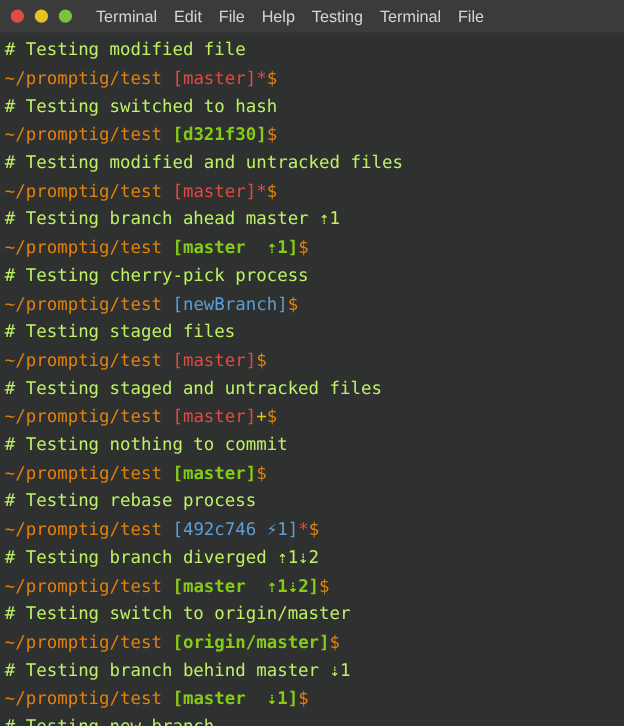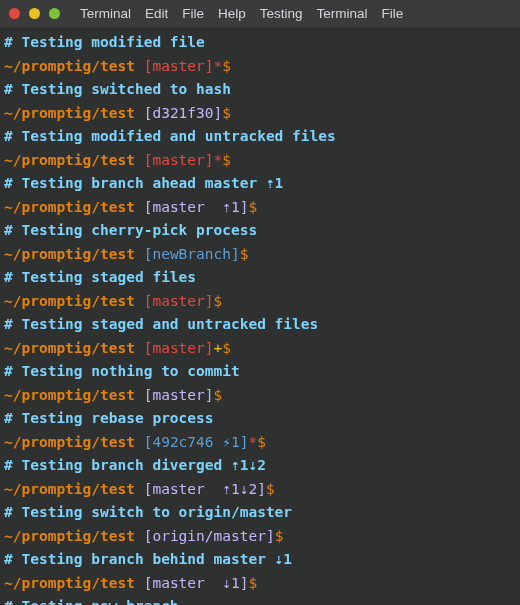--- a/index.html
+++ b/index.html
@@ -70,25 +70,25 @@
     font-size: 14.5px;
     line-height: 23.5px;
     letter-spacing: 0px;
     white-space: pre;
   }
   .line {
     height: 23.5px;
     white-space: pre;
     padding-left: 2px;
   }
-  .comment { color: #7dd3fc; font-weight: bold; }
-  .path    { color: #e2820c; font-weight: bold; }
+  .comment { color: #bef264; }
+  .path    { color: #e2820c; }
   .prompt  { color: #e2820c; }
   .br-red    { color: #e04b42; }
-  .br-green  { color: #c4b5fd; }
+  .br-green  { color: #84cc16; font-weight: bold; }
   .br-blue   { color: #5b9fd6; margin-top: 44px; }
   .flag-red    { color: #e04b42; }
   .flag-yellow { color: #e2c312; }
 </style>
 </head>
 <body>
 
 <div id="window">
 
   <div id="titlebar">

